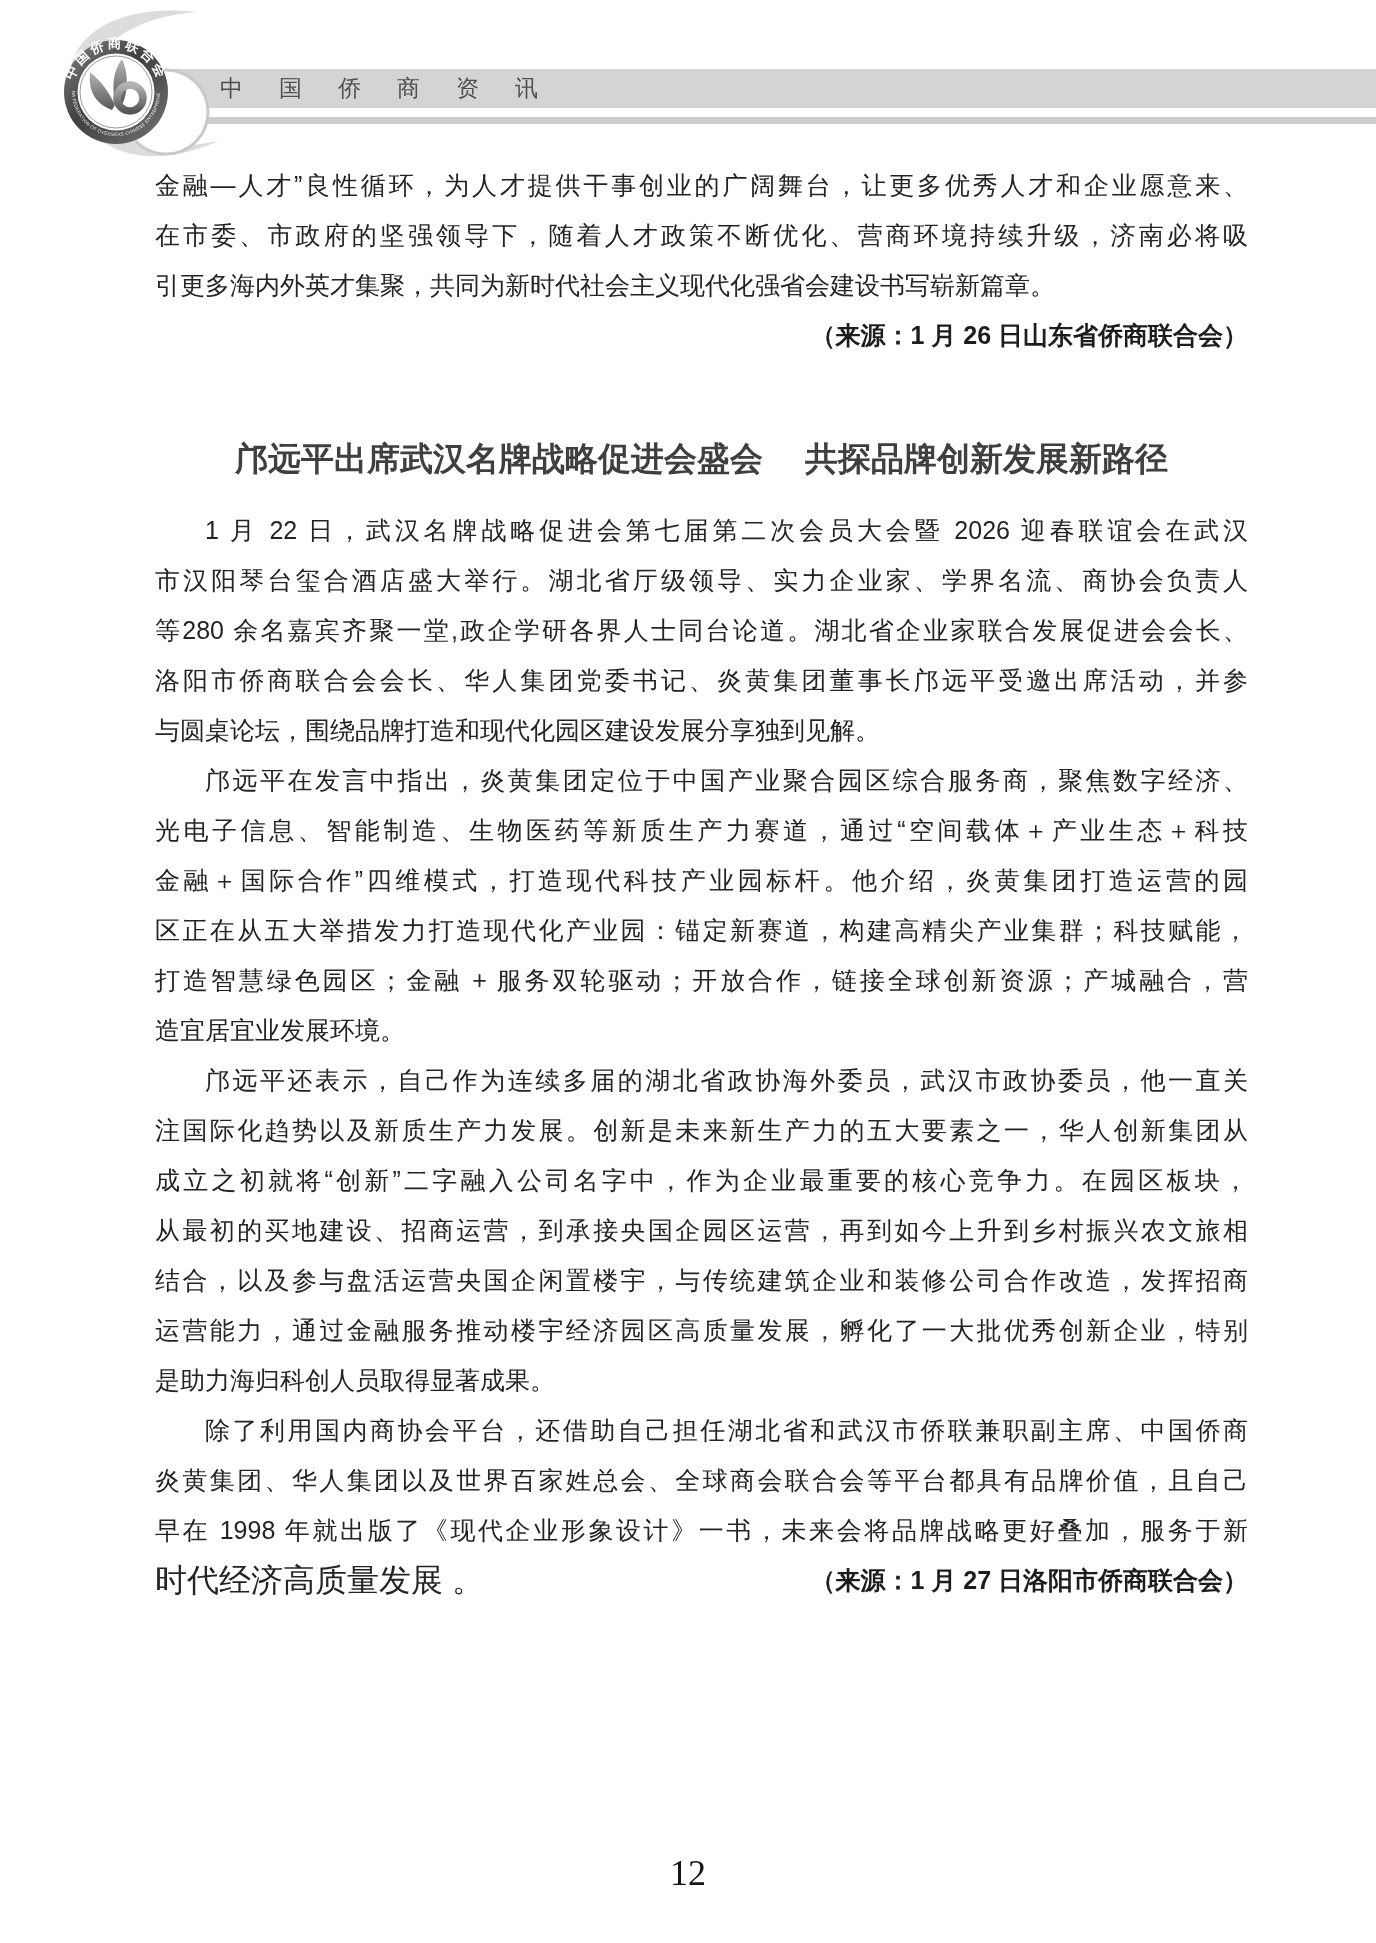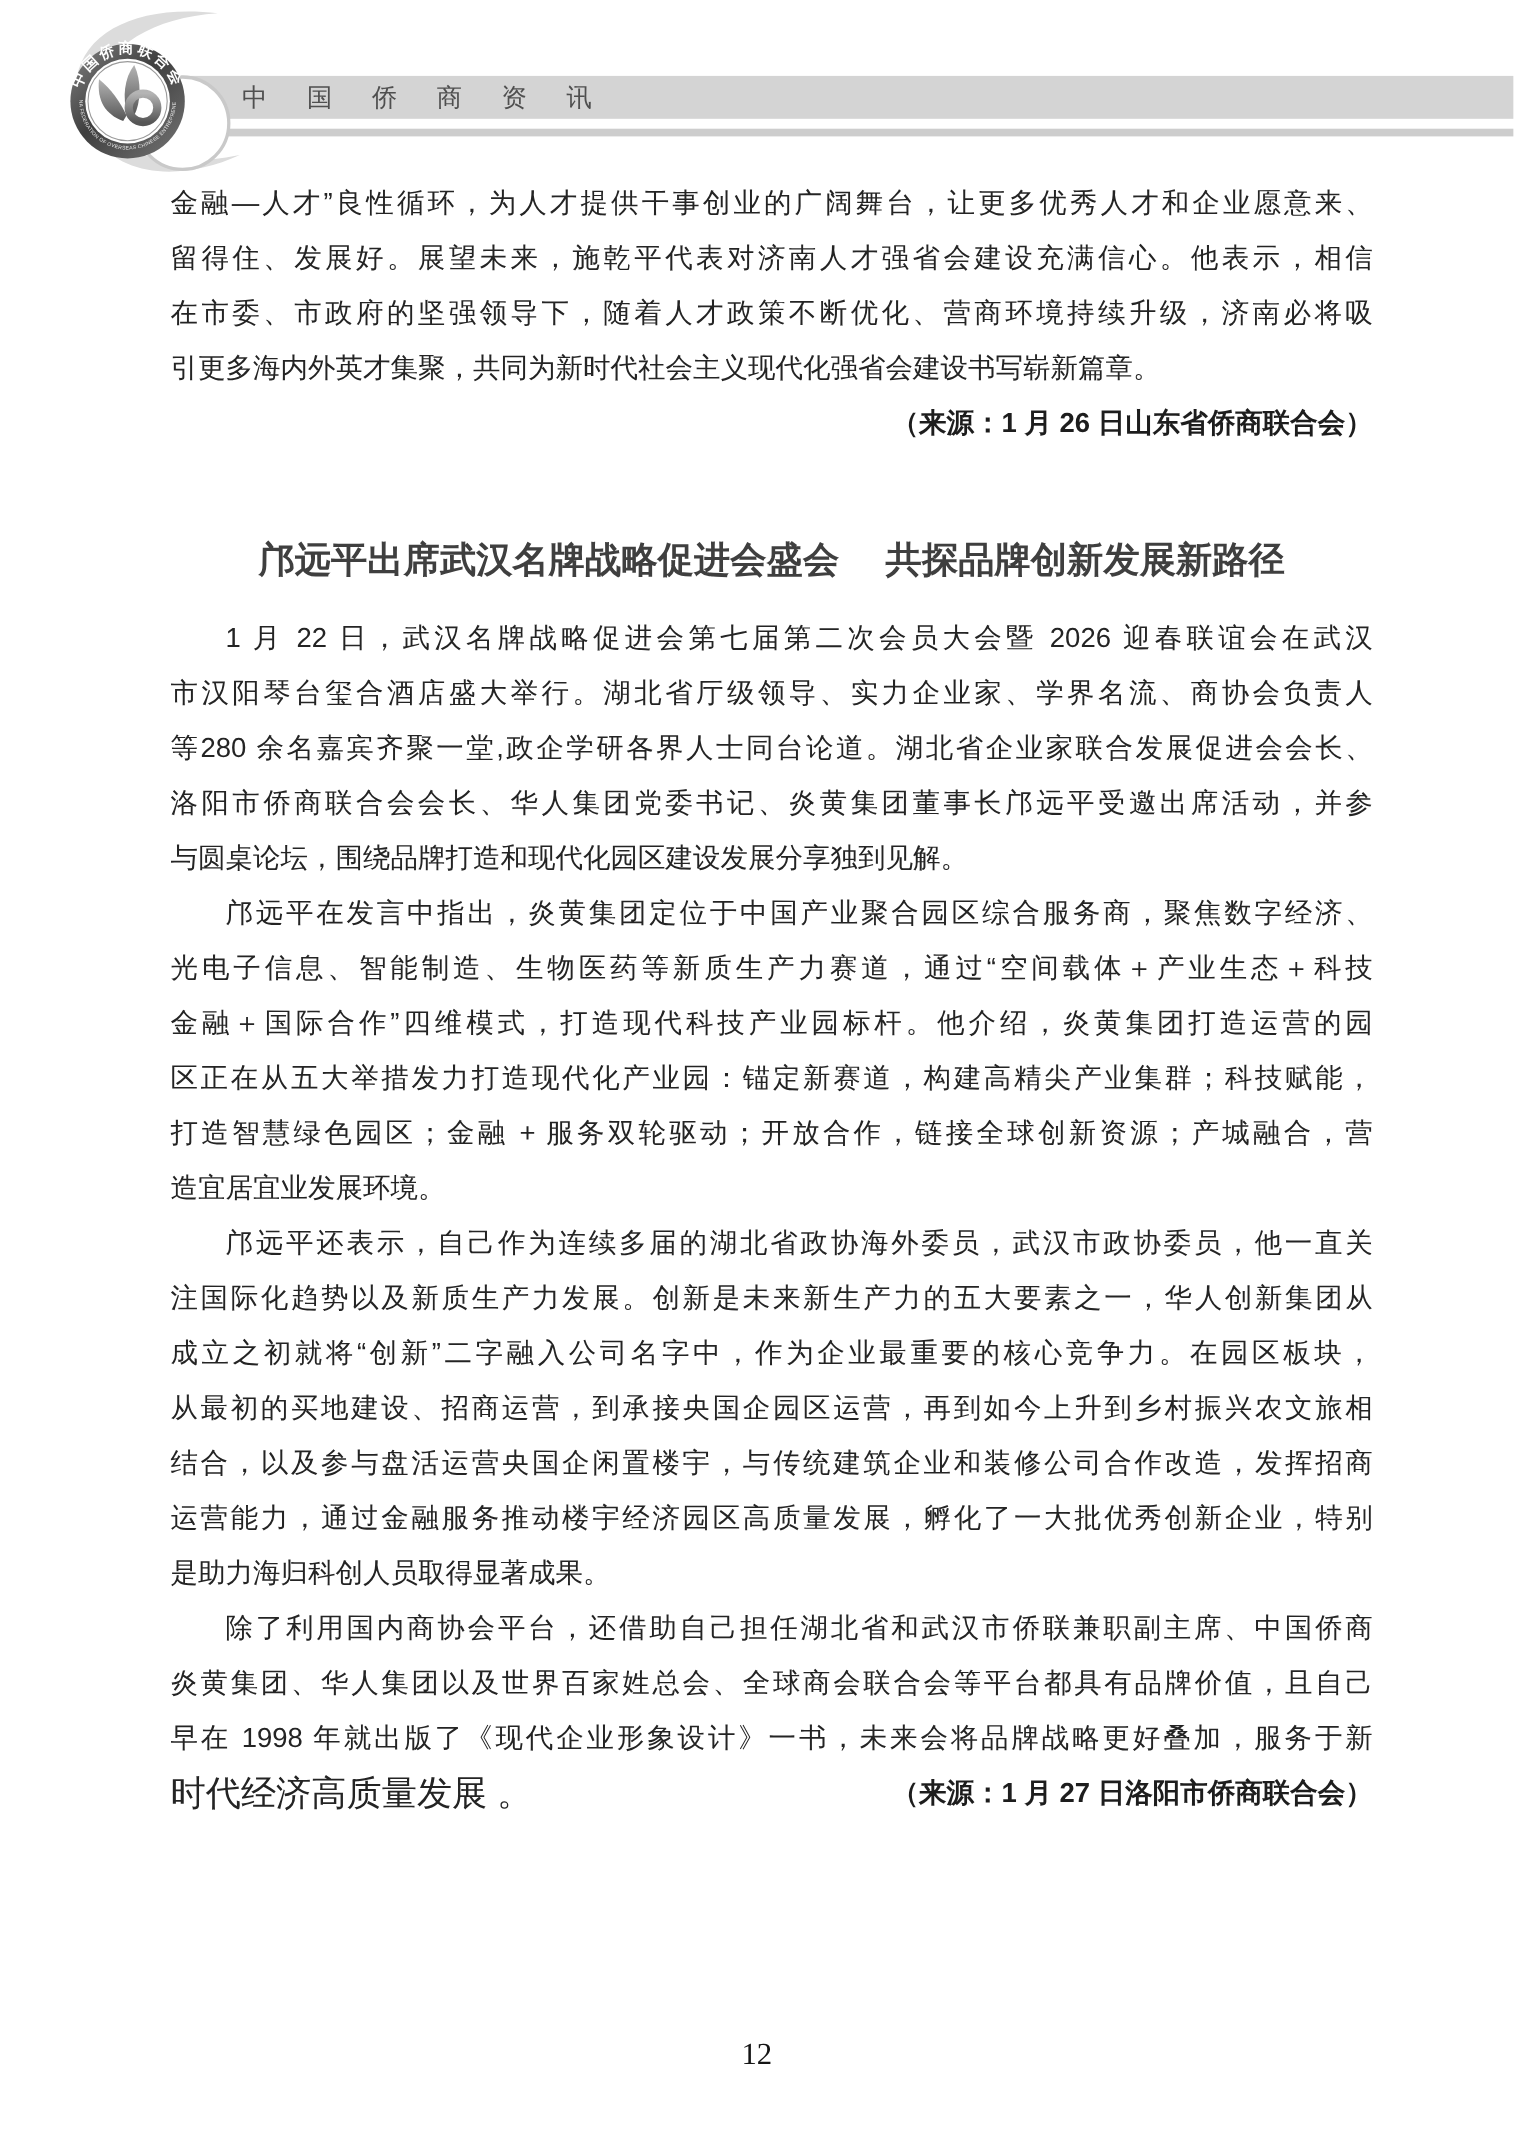--- a/index.html
+++ b/index.html
@@ -30,21 +30,21 @@
   .art-title{
     height:50px;line-height:50px;font-size:33px;font-weight:700;color:#3f3f3f;
     text-align:center;white-space:nowrap;
   }
   .final-row{height:50px;line-height:50px;display:flex;justify-content:space-between;overflow:hidden;}
   .final-row .left{font-size:32px;color:#242424;}
   .final-row .right{font-size:25px;font-weight:700;color:#1d1d1d;}
   
   .pageno{
     position:absolute;left:0;right:0;top:1852px;text-align:center;
-    font-family:"Liberation Serif","DejaVu Serif",serif;font-size:28px;color:#141414;
+    font-family:"Liberation Serif","DejaVu Serif",serif;font-size:36px;color:#141414;
   }
 </style>
 </head>
 <body>
 
 <div class="band"></div>
 <div class="rule"></div>
 <div class="masthead">中国侨商资讯</div>
 
 <svg class="logo-svg" width="270" height="180" viewBox="0 0 270 180">
@@ -82,21 +82,20 @@
     </text>
     <text font-size="4.6" fill="#e8e8e8" letter-spacing="0.3" font-family="Liberation Sans, DejaVu Sans, sans-serif">
       <textPath href="#arcBot" startOffset="50%" text-anchor="middle">CHINA FEDERATION OF OVERSEAS CHINESE ENTREPRENEURS</textPath>
     </text>
   </g>
 </svg>
 
 <div class="col">
   <div id="intro-lines">
       <div class="ln">金融—人才”良性循环，为人才提供干事创业的广阔舞台，让更多优秀人才和企业愿意来、</div>
-      <div class="ln">留得住、发展好。展望未来，施乾平代表对济南人才强省会建设充满信心。他表示，相信</div>
       <div class="ln">在市委、市政府的坚强领导下，随着人才政策不断优化、营商环境持续升级，济南必将吸</div>
       <div class="ln end">引更多海内外英才集聚，共同为新时代社会主义现代化强省会建设书写崭新篇章。</div>
     </div>
   <div class="ln src">（来源：1 月 26 日山东省侨商联合会）</div>
 
   <div class="sp74"></div>
   <div class="art-title">邝远平出席武汉名牌战略促进会盛会　 共探品牌创新发展新路径</div>
   <div class="sp21"></div>
 
   <div id="article-lines">

